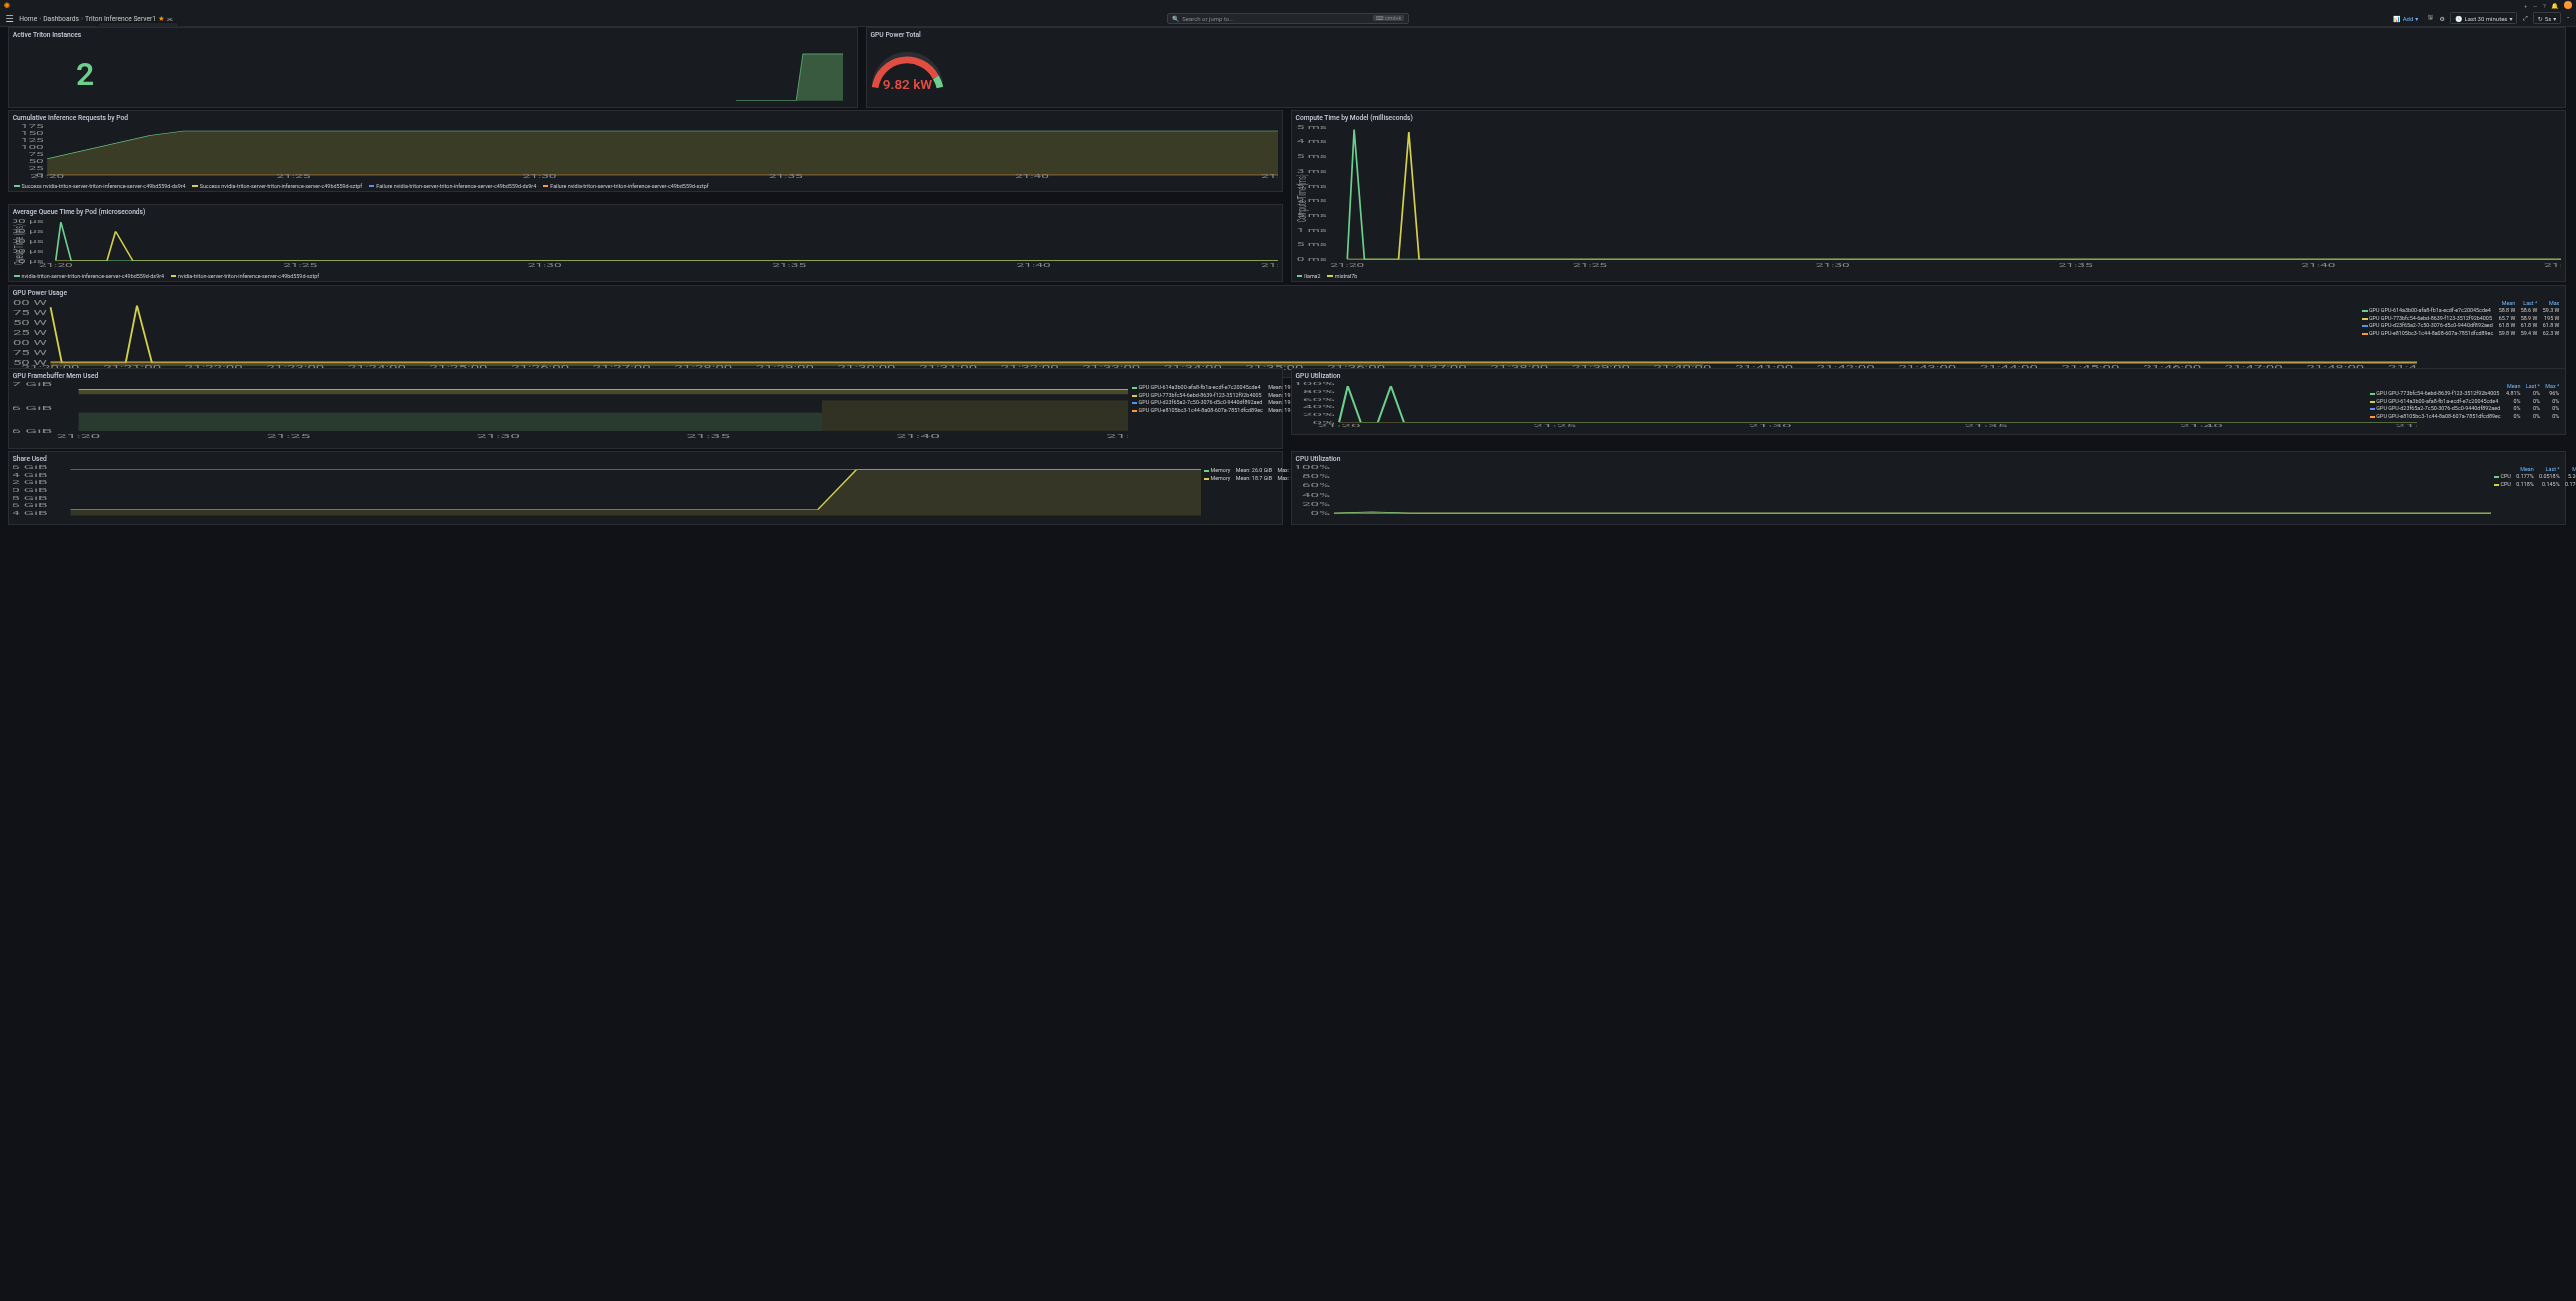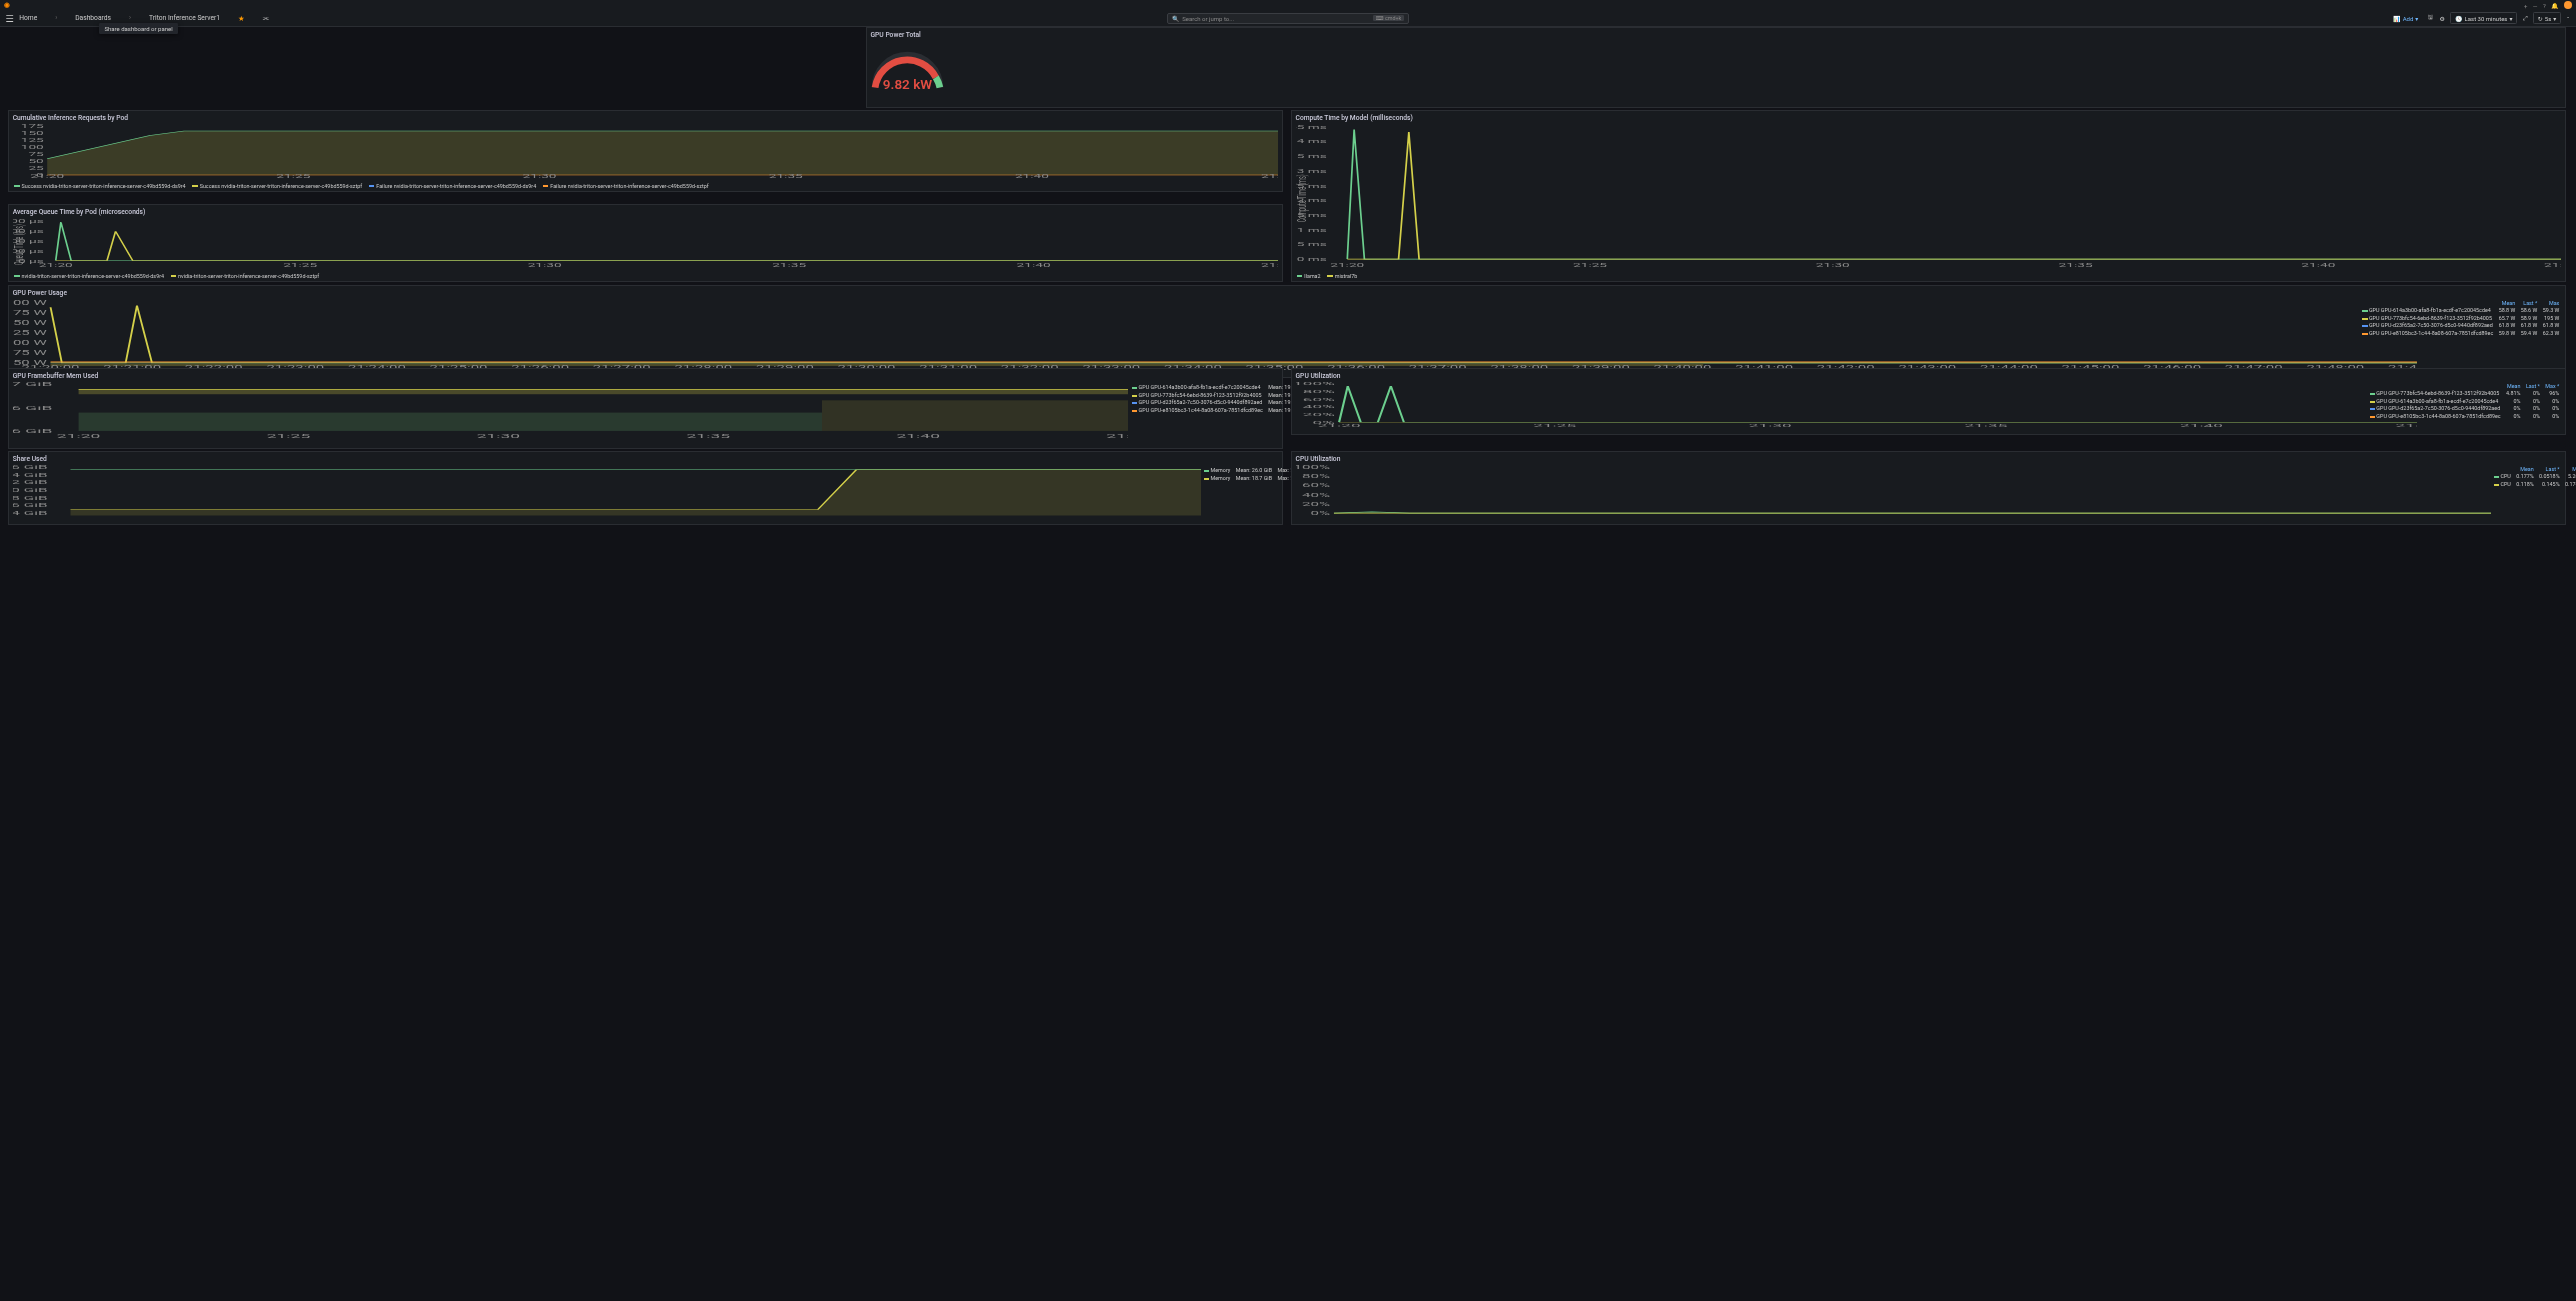--- a/index.html
+++ b/index.html
@@ -4,21 +4,21 @@
 <style>
 *{box-sizing:border-box;margin:0;padding:0;font-family:-apple-system,BlinkMacSystemFont,"Segoe UI",Roboto,sans-serif}
 body{background:#111217;color:#ccccdc;font-size:7.4px;overflow:hidden}
 .topbar{height:10.7px;background:#181b1f;display:flex;align-items:center;padding:0 4px;justify-content:space-between}
 .topbar .logo{color:#ff8a00;font-weight:bold;font-size:6.7px}
 .topbar-right{display:flex;gap:5.4px;align-items:center}
 .topbar-right span{color:#888;font-size:6px;cursor:pointer}
 .navbar{height:16px;background:#181b1f;display:flex;align-items:center;padding:0 5.4px;justify-content:space-between;border-bottom:0.7px solid #2a2d32}
 .nav-left{display:flex;align-items:center;gap:5.4px}
 .nav-left .menu-icon{color:#ccc;font-size:9.4px;cursor:pointer}
-.breadcrumbs{display:flex;align-items:center;gap:18px;font-size:6.7px}
+.breadcrumbs{display:flex;align-items:flex-end;gap:2px;font-size:6.7px}
 .breadcrumbs a{color:#ccc;text-decoration:none}
 .breadcrumbs .sep{color:#666}
 .breadcrumbs .star{color:#ff9900;font-size:7.4px}
 .breadcrumbs .share{color:#ccc;cursor:pointer}
 .search-box{position:absolute;left:50%;transform:translateX(-50%);background:#222529;border:0.7px solid #3a3d42;border-radius:2px;width:242px;height:10.7px;display:flex;align-items:center;padding:0 4px;font-size:6px;color:#888}
 .search-box .kbd{margin-left:auto;background:#3a3d42;border-radius:1.3px;padding:0 2.7px;font-size:5.4px}
 .nav-right{display:flex;align-items:center;gap:4px;font-size:6px}
 .nav-btn{background:transparent;border:0.7px solid #3a3d42;color:#ccc;padding:1.3px 4px;border-radius:1.3px;cursor:pointer;display:flex;align-items:center;gap:2px;height:12px}
 .nav-btn.blue{color:#6fb8ff;border:none}
 .nav-icon{color:#ccc;cursor:pointer;padding:1.3px}
@@ -85,20 +85,30 @@
     <span class="nav-icon">⤢</span>
     <span class="nav-btn">↻ <span>5s</span> ▾</span>
     <span class="nav-icon">ˇ</span>
   </div>
 </div>
 
 <div class="tooltip">Share dashboard or panel</div>
 
 <div class="dashboard">
 
+<div class="panel" style="left:0.3%;top:0;width:33%;height:81px">
+  <div class="panel-title">Active Triton Instances</div>
+  <div class="bignum">
+    <span class="bignum-val">2</span>
+    <svg class="bignum-spark" viewBox="0 0 160 80">
+      <polygon points="0,80 0,80 90,80 100,10 160,10 160,80" fill="#3a5a3f"></polygon>
+      <polyline points="0,80 90,80 100,10 160,10" fill="none" stroke="#6ccf8e" stroke-width="1"></polyline>
+    </svg>
+  </div>
+</div>
 
 <div class="panel" style="left:33.6%;top:0;width:66%;height:81px">
   <div class="panel-title">GPU Power Total</div>
   <div class="gauge-wrap">
     <svg width="81" height="54" viewBox="0 0 120 80" style="font-size:11px">
       <path d="M 12 60 A 48 48 0 0 1 108 60" fill="none" stroke="#2a2d32" stroke-width="10"></path>
       <path d="M 12 60 A 48 48 0 0 1 102 45" fill="none" stroke="#e24d42" stroke-width="10"></path>
       <path d="M 102 45 A 48 48 0 0 1 108 60" fill="none" stroke="#6ccf8e" stroke-width="10"></path>
       <text x="60" y="62" text-anchor="middle" fill="#e24d42" font-size="20" font-weight="600">9.82 kW</text>
     </svg>

